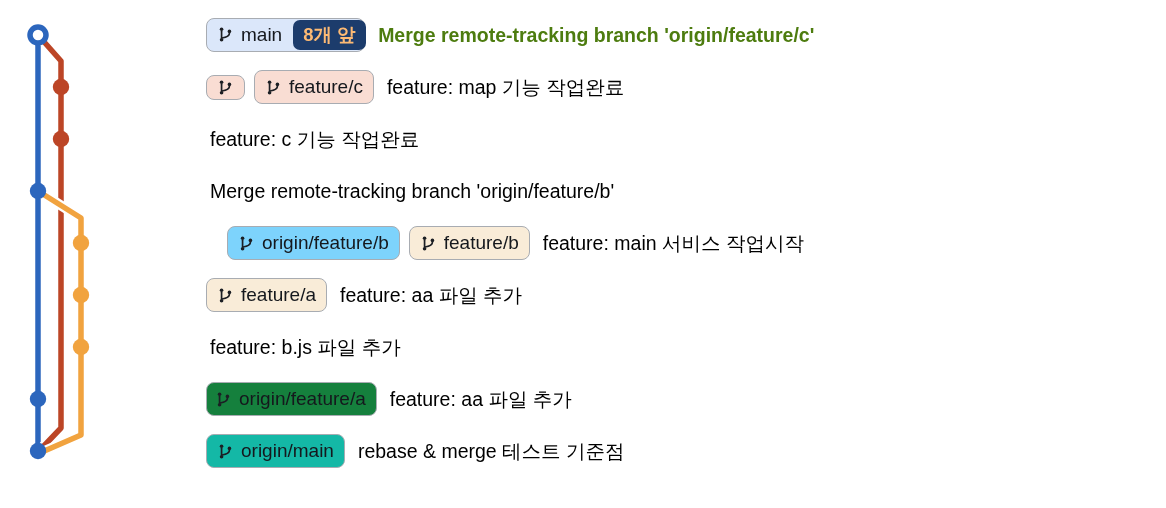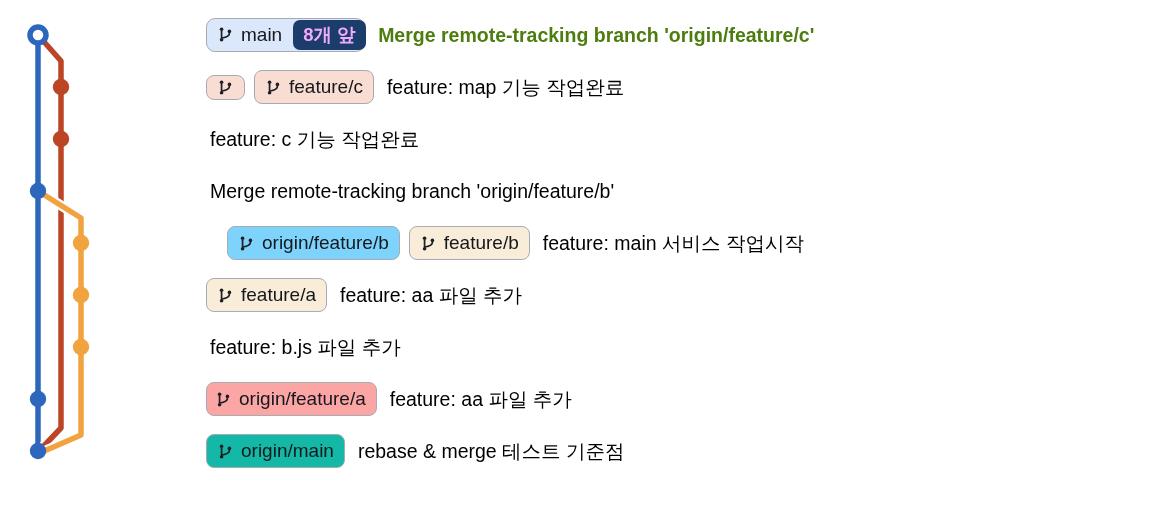--- a/index.html
+++ b/index.html
@@ -34,34 +34,34 @@
       <circle cx="61" cy="139" r="8.2" fill="#bc4526"></circle>
       <circle cx="38" cy="191" r="8.2" fill="#2c66bd"></circle>
       <circle cx="81" cy="243" r="8.2" fill="#f1a33f"></circle>
       <circle cx="81" cy="295" r="8.2" fill="#f1a33f"></circle>
       <circle cx="81" cy="347" r="8.2" fill="#f1a33f"></circle>
       <circle cx="38" cy="399" r="8.2" fill="#2c66bd"></circle>
       <circle cx="38" cy="451" r="8.2" fill="#2c66bd"></circle>
     </svg>
   <div class="rows" id="rows">
       <div class="row bold">
-        <span class="pill has-badge" style="background: rgb(219, 231, 250); border-color: rgb(168, 172, 178); border-radius: 9px;">
+        <span class="pill has-badge" style="background: rgb(219, 231, 250); border-color: rgb(168, 172, 178);">
           <svg class="bicon" viewBox="0 0 16 16" aria-hidden="true">
     <g fill="none" stroke="currentColor" stroke-width="1.6" stroke-linecap="round">
       <path d="M4.3 4.9 V 11.1"></path>
       <path d="M11.7 6.9 c0 3 -3.4 3.9 -7 4.4"></path>
     </g>
     <g fill="currentColor" stroke="none">
       <circle cx="4.3" cy="3.1" r="1.7"></circle>
       <circle cx="4.3" cy="12.9" r="1.7"></circle>
       <circle cx="11.7" cy="5.1" r="1.7"></circle>
     </g>
   </svg>
           <span>main</span>
-          <span class="badge" style="background: rgb(28, 60, 108); color: #f0abfc;">8개 앞</span>
+          <span class="badge" style="background: rgb(28, 60, 108); color: #fdba74;">8개 앞</span>
         </span>
         <span class="msg">Merge remote-tracking branch 'origin/feature/c'</span>
       </div>
       <div class="row">
         <span class="pill" style="background: rgb(249, 221, 211); border-color: rgb(168, 172, 178);">
           <svg class="bicon" viewBox="0 0 16 16" aria-hidden="true">
     <g fill="none" stroke="currentColor" stroke-width="1.6" stroke-linecap="round">
       <path d="M4.3 4.9 V 11.1"></path>
       <path d="M11.7 6.9 c0 3 -3.4 3.9 -7 4.4"></path>
     </g>
@@ -139,21 +139,21 @@
     </g>
   </svg>
           <span>feature/a</span>
         </span>
         <span class="msg">feature: aa 파일 추가</span>
       </div>
       <div class="row">
         <span class="msg">feature: b.js 파일 추가</span>
       </div>
       <div class="row">
-        <span class="pill" style="background: #fca5a5; border-color: rgb(168, 172, 178); padding-left: 8px;">
+        <span class="pill" style="background: #15803d; border-color: rgb(168, 172, 178); padding-left: 8px;">
           <svg class="bicon" viewBox="0 0 16 16" aria-hidden="true">
     <g fill="none" stroke="currentColor" stroke-width="1.6" stroke-linecap="round">
       <path d="M4.3 4.9 V 11.1"></path>
       <path d="M11.7 6.9 c0 3 -3.4 3.9 -7 4.4"></path>
     </g>
     <g fill="currentColor" stroke="none">
       <circle cx="4.3" cy="3.1" r="1.7"></circle>
       <circle cx="4.3" cy="12.9" r="1.7"></circle>
       <circle cx="11.7" cy="5.1" r="1.7"></circle>
     </g>

